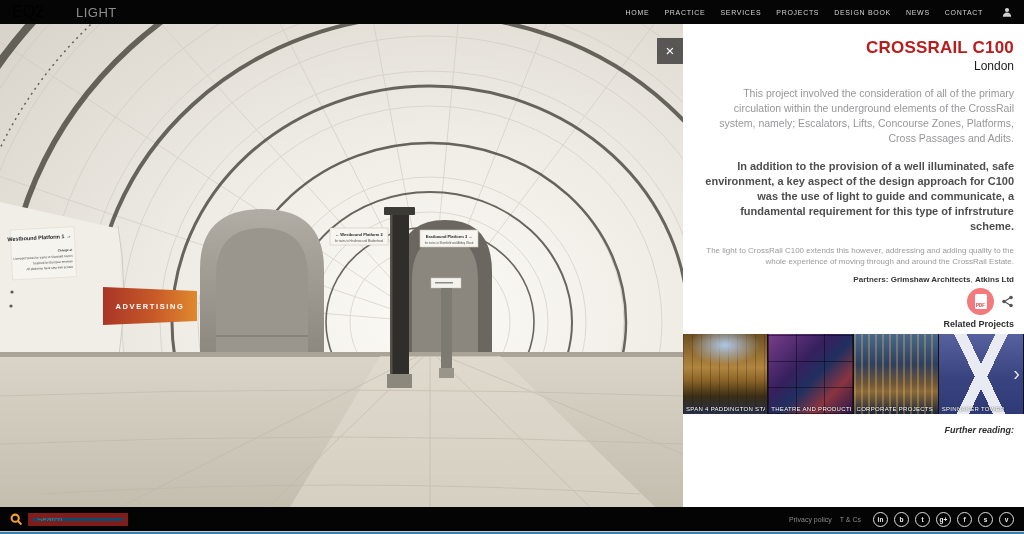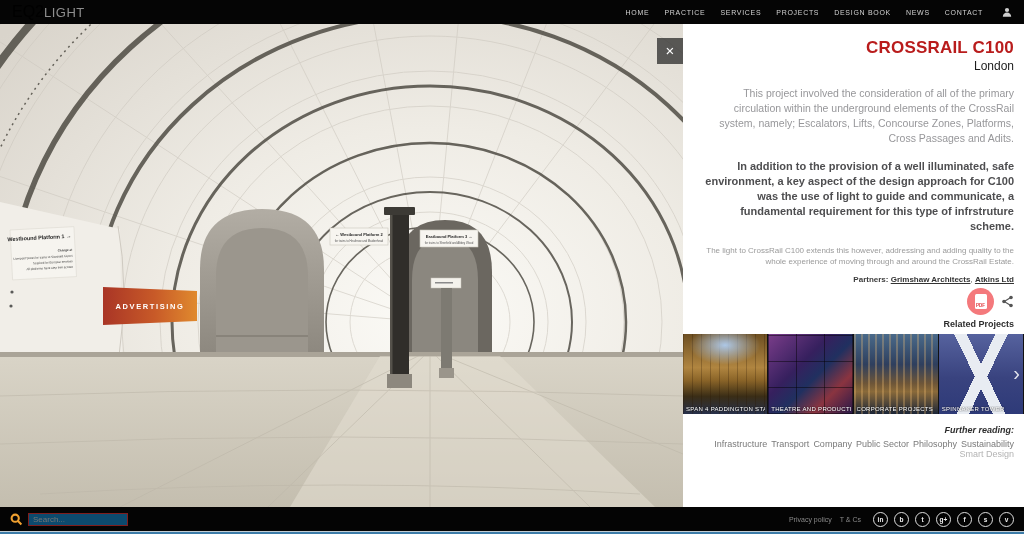--- a/index.html
+++ b/index.html
@@ -2,21 +2,21 @@
 <html><head>
 <meta charset="utf-8">
 <style>
   * { box-sizing: border-box; margin: 0; padding: 0; }
   html,body { width:1024px; height:534px; overflow:hidden; background:#000; }
   body { font-family:"Liberation Sans", sans-serif; }
   .page { width:1024px; height:534px; display:flex; flex-direction:column; background:#fff; }
 
   
   .topbar { height:24px; background:#050505; display:flex; align-items:center; padding:0 12px; flex:0 0 auto; }
-  .logo { display:flex; align-items:baseline; cursor:pointer; }
+  .logo { display:flex; align-items:baseline; cursor:pointer;gap:32px; }
   .logo-light { color:#8f8f8f; font-weight:300; font-size:13px; letter-spacing:.5px; }
   .nav { margin-left:auto; display:flex; align-items:center; gap:15px; }
   .nav-item { color:#d2d2d2; font-size:7px; letter-spacing:.7px; cursor:pointer; white-space:nowrap; }
   .user-icon { margin-left:4px; display:flex; align-items:center; cursor:pointer; }
 
   
   .content { height:483px; display:flex; flex:0 0 auto; }
   .hero { width:683px; height:483px; position:relative; flex:0 0 auto; overflow:hidden; background:#edeae3; }
   .hero svg { display:block; }
   .close-btn { position:absolute; left:657px; top:14px; width:26px; height:26px; background:rgba(35,35,35,.72);
@@ -24,21 +24,21 @@
 
   
   .panel { width:341px; height:483px; background:#fff; padding:8px 10px 0 16px; text-align:right; overflow:hidden; }
   .proj-title { font-size:17px; font-weight:800; color:#b91c1c; letter-spacing:.2px; margin-top:6px; }
   .proj-loc { font-size:12px; font-weight:400; color:#1d1d1d; margin-top:1px; }
   .intro { margin-top:13px; font-size:10.5px; line-height:15px; color:#97979a; }
   .highlight { margin-top:13px; font-size:11px; line-height:15px; font-weight:700; color:#4e4e50; }
   .note { margin-top:11px; font-size:8px; line-height:11px; color:#9a9a9a; }
   .partners { margin-top:8px; font-size:8px; color:#555; }
   .partners b { color:#3c3c3c; }
-  .partner-link { color:#333; font-weight:700; text-decoration:underline; cursor:pointer; }
+  .partner-link { color:#333; font-weight:700; cursor:pointer; }
   .actions { margin-top:4px; display:flex; justify-content:flex-end; align-items:center; gap:7px; }
   .pdf-btn { width:27px; height:27px; border-radius:50%; background:#f4797c; display:flex; align-items:center; justify-content:center; cursor:pointer; }
   .pdf-doc { width:12px; height:15px; background:#fff; border-radius:1.5px; display:flex; align-items:flex-end; justify-content:center; }
   .pdf-doc span { font-size:4.5px; font-weight:700; color:#e0383c; line-height:7px; }
   .share-btn { cursor:pointer; display:flex; }
   .related-h { margin-top:4px; font-size:9px; font-weight:700; color:#2e2e2e; }
   .related-strip { margin:5px -10px 0 -16px; height:80px; display:flex; position:relative; background:#111; }
   .tile { flex:1 1 0; position:relative; margin-right:1px; cursor:pointer; overflow:hidden; }
   .tile:last-child { margin-right:0; }
   .tile-cap { position:absolute; left:3px; right:2px; bottom:2px; font-size:6px; color:#fff; text-transform:uppercase;
@@ -61,21 +61,21 @@
   .carousel-next { position:absolute; right:4px; top:50%; transform:translateY(-55%); color:rgba(255,255,255,.85);
     font-size:20px; line-height:1; cursor:pointer; }
   .further { margin-top:11px; font-size:9px; font-weight:700; color:#2e2e2e;font-style:italic; }
   .tags { margin-top:4px; display:flex; justify-content:flex-end; flex-wrap:wrap; column-gap:4px; font-size:9px; color:#7a7a7a; }
   .tag { cursor:pointer; }
   .tag-muted { color:#b3b3b3; }
 
   
   .bottombar { height:24px; background:#040404; display:flex; align-items:center; padding:0 10px; flex:0 0 auto; }
   .search-wrap { display:flex; align-items:center; gap:5px; }
-  .search-input { width:100px; height:13px; background:#0c4a6e; border:1px solid #7f1d1d; color:#b5b5b5;
+  .search-input { width:100px; height:13px; background:#0c4a6e; border:5px solid #7f1d1d; color:#b5b5b5;
     font-size:8px; padding:0 4px; font-family:"Liberation Sans",sans-serif; }
   .foot-right { margin-left:auto; display:flex; align-items:center; gap:8px; }
   .foot-link { color:#8a8a8a; font-size:7px; cursor:pointer; white-space:nowrap; }
   .socials { display:flex; align-items:center; gap:6px; margin-left:4px; }
   .soc { width:15px; height:15px; border:1px solid #dedede; border-radius:50%; color:#f0f0f0;
     font-size:6.5px; font-weight:700; display:flex; align-items:center; justify-content:center; cursor:pointer; }
   .bottom-strip { height:3px; flex:0 0 auto;
     background:linear-gradient(180deg,#c2ccd2 0%,#c2ccd2 34%,#3c7ca8 34%,#3c7ca8 100%); }
 </style>
 </head>
@@ -294,29 +294,20 @@
         <div class="tile tile-3">
           <span class="tile-cap">CORPORATE PROJECTS</span>
         </div>
         <div class="tile tile-4">
           <span class="tile-cap">SPINNAKER TOWER</span>
         </div>
         <span class="carousel-next">›</span>
       </div>
 
       <div class="further">Further reading:</div>
-      <div class="tags">
-        <span class="tag">Infrastructure</span>
-        <span class="tag">Transport</span>
-        <span class="tag">Company</span>
-        <span class="tag">Public Sector</span>
-        <span class="tag">Philosophy</span>
-        <span class="tag">Sustainability</span>
-        <span class="tag tag-muted">Smart Design</span>
-      </div>
     </aside>
   </div>
 
   <footer class="bottombar">
     <div class="search-wrap">
       <svg width="13" height="13" viewBox="0 0 13 13">
         <circle cx="5.2" cy="5.2" r="3.6" fill="none" stroke="#f0a030" stroke-width="2.1"></circle>
         <line x1="8" y1="8" x2="11.4" y2="11.4" stroke="#f0a030" stroke-width="2.1"></line>
       </svg>
       <input class="search-input" type="text" placeholder="Search..." style="">

